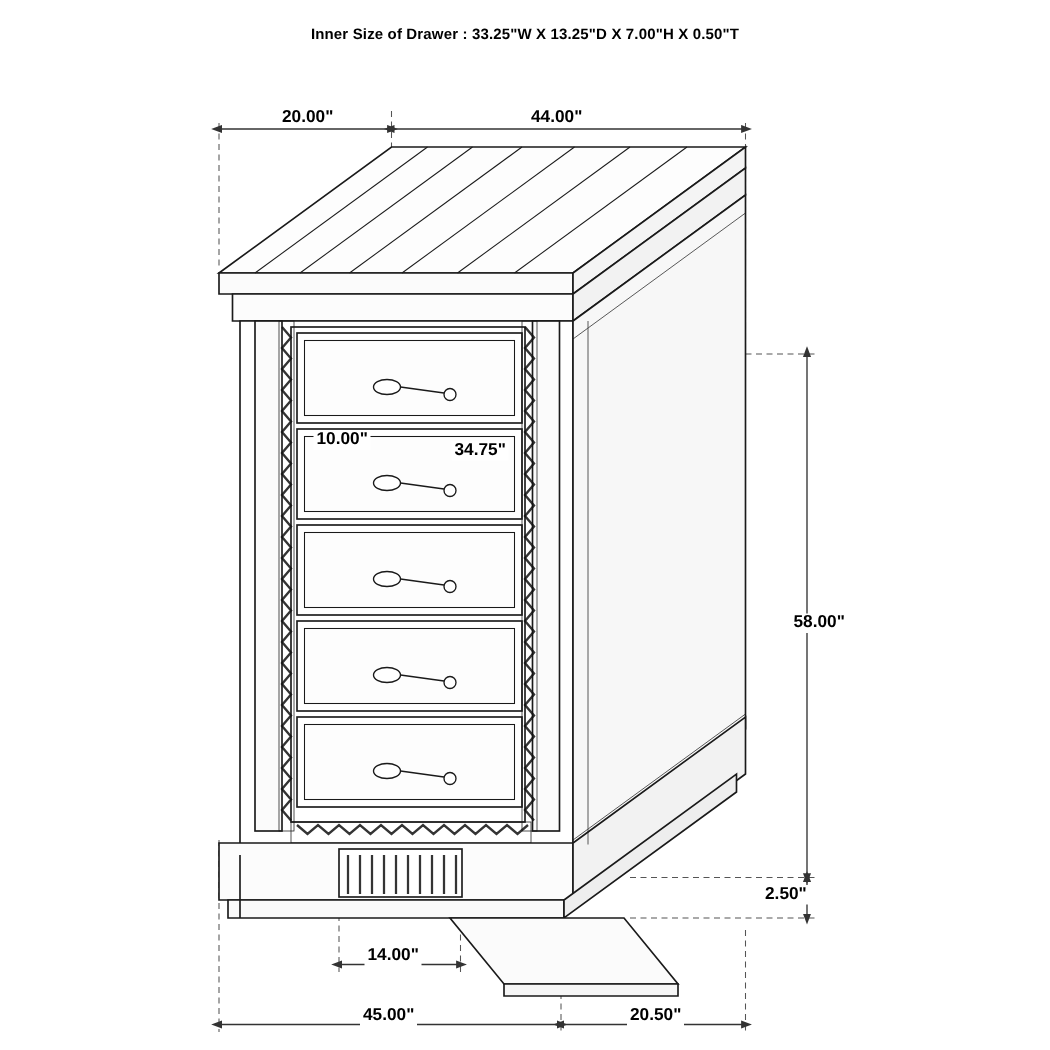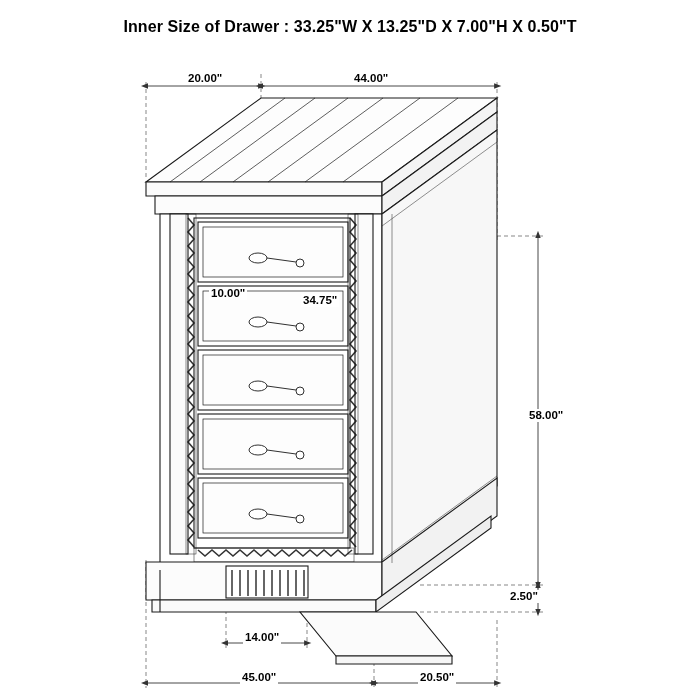--- a/index.html
+++ b/index.html
@@ -19,21 +19,21 @@
     position: relative;
     width: 700px;
     height: 700px;
   }
   .title {
     position: absolute;
     top: 18px;
     left: 0;
     width: 700px;
     text-align: center;
-    font-size: 16px;
+    font-size: 10px;
     font-weight: bold;
     letter-spacing: 0.1px;
   }
   svg.drawing {
     position: absolute;
     top: 0;
     left: 0;
     width: 700px;
     height: 700px;
   }

